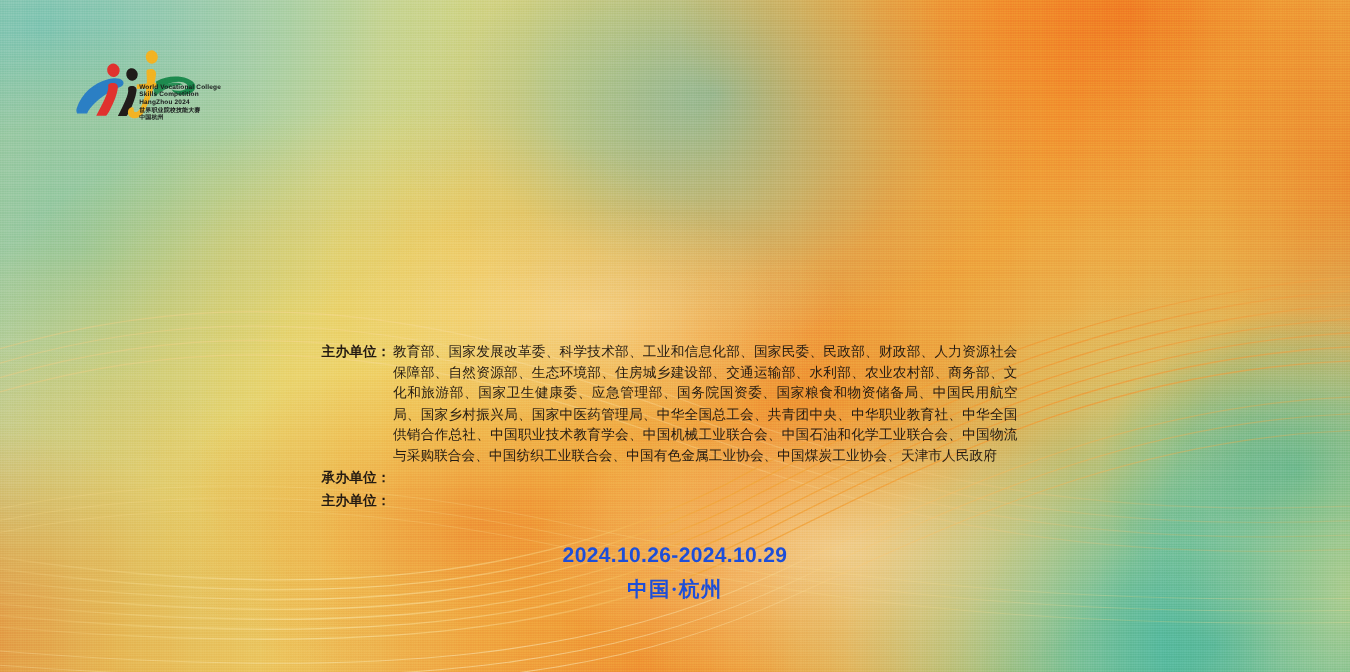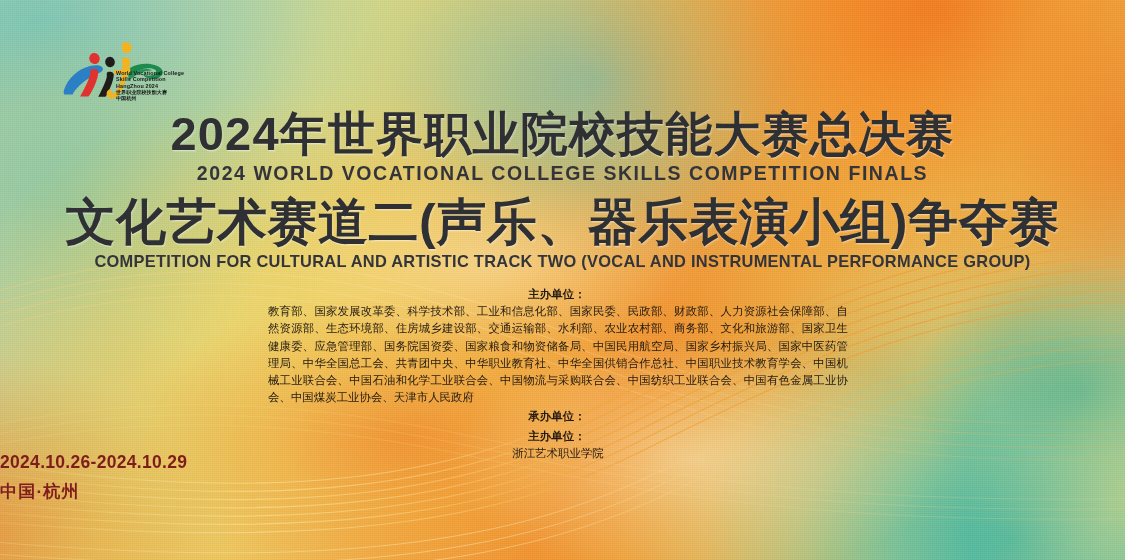--- a/index.html
+++ b/index.html
@@ -234,23 +234,22 @@
     position: absolute;
     left: 268px;
     top: 286px;
     width: 580px;
     color: #231a12;
     font-size: 11.4px;
     line-height: 17.2px;
   }
   .org-row {
     display: flex;
-    align-items: center;
+    align-items: flex-start;
     margin-bottom: 2px;
-    flex-direction: column;
   }
   .org-label {
     flex: 0 0 auto;
     font-weight: bold;
     white-space: nowrap;
     margin-right: 2px;
     letter-spacing: 0.1px;
   }
   .org-value {
     flex: 1 1 auto;
@@ -258,32 +257,34 @@
     text-align-last: left;
     letter-spacing: 0.05px;
   }
 
   
   #footer {
     position: absolute;
     left: 0;
     right: 0;
     top: 452px;
-    color: #7f1d1d;
+    text-align: center;
+    color: #1d4ed8;
   }
   .footer-date {
     font-size: 17.5px;
     font-weight: bold;
     letter-spacing: 0.3px;
   }
   .footer-place {
     font-size: 17px;
     font-weight: bold;
     letter-spacing: 1.2px;
     margin-top: 7px;
+    font-family: Liberation Serif, serif;
   }
 </style>
 </head>
 <body>
 
 <div id="poster">
 
   <div class="bg-layer bg-base"></div>
   <div class="bg-layer bg-blob-teal-tl"></div>
   <div class="bg-layer bg-blob-teal-mid"></div>
@@ -377,38 +378,31 @@
     </svg>
     <div id="logo-text">
       <div class="logo-en">World Vocational College</div>
       <div class="logo-en">Skills Competition</div>
       <div class="logo-en">HangZhou 2024</div>
       <div class="logo-cn">世界职业院校技能大赛</div>
       <div class="logo-cn">中国杭州</div>
     </div>
   </div>
 
-  <div id="title-area">
-    <div class="cn-title-1">2024年世界职业院校技能大赛总决赛</div>
-    <div class="en-title-1">2024 WORLD VOCATIONAL COLLEGE SKILLS COMPETITION FINALS</div>
-    <div class="cn-title-2">文化艺术赛道二(声乐、器乐表演小组)争夺赛</div>
-    <div class="en-title-2">COMPETITION FOR CULTURAL AND ARTISTIC TRACK TWO (VOCAL AND INSTRUMENTAL PERFORMANCE GROUP)</div>
-  </div>
 
   <div id="organizers">
     <div class="org-row">
       <div class="org-label">主办单位：</div>
       <div class="org-value">教育部、国家发展改革委、科学技术部、工业和信息化部、国家民委、民政部、财政部、人力资源社会保障部、自然资源部、生态环境部、住房城乡建设部、交通运输部、水利部、农业农村部、商务部、文化和旅游部、国家卫生健康委、应急管理部、国务院国资委、国家粮食和物资储备局、中国民用航空局、国家乡村振兴局、国家中医药管理局、中华全国总工会、共青团中央、中华职业教育社、中华全国供销合作总社、中国职业技术教育学会、中国机械工业联合会、中国石油和化学工业联合会、中国物流与采购联合会、中国纺织工业联合会、中国有色金属工业协会、中国煤炭工业协会、天津市人民政府</div>
     </div>
     <div class="org-row">
       <div class="org-label">承办单位：</div>
     </div>
     <div class="org-row">
       <div class="org-label">主办单位：</div>
-      <div class="org-value">浙江艺术职业学院</div>
     </div>
   </div>
 
   <div id="footer">
     <div class="footer-date">2024.10.26-2024.10.29</div>
     <div class="footer-place">中国·杭州</div>
   </div>
 
 </div>
 

